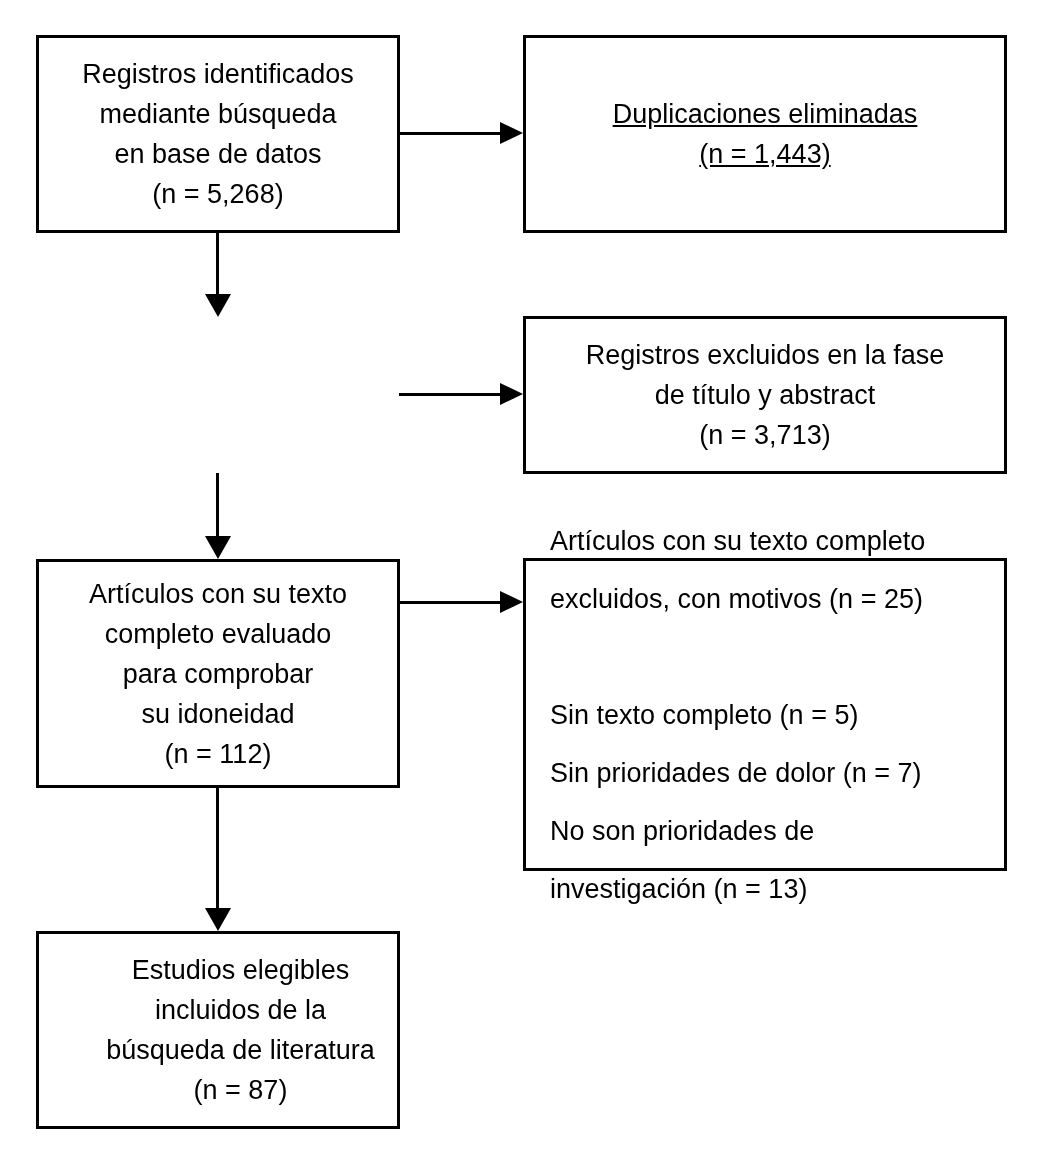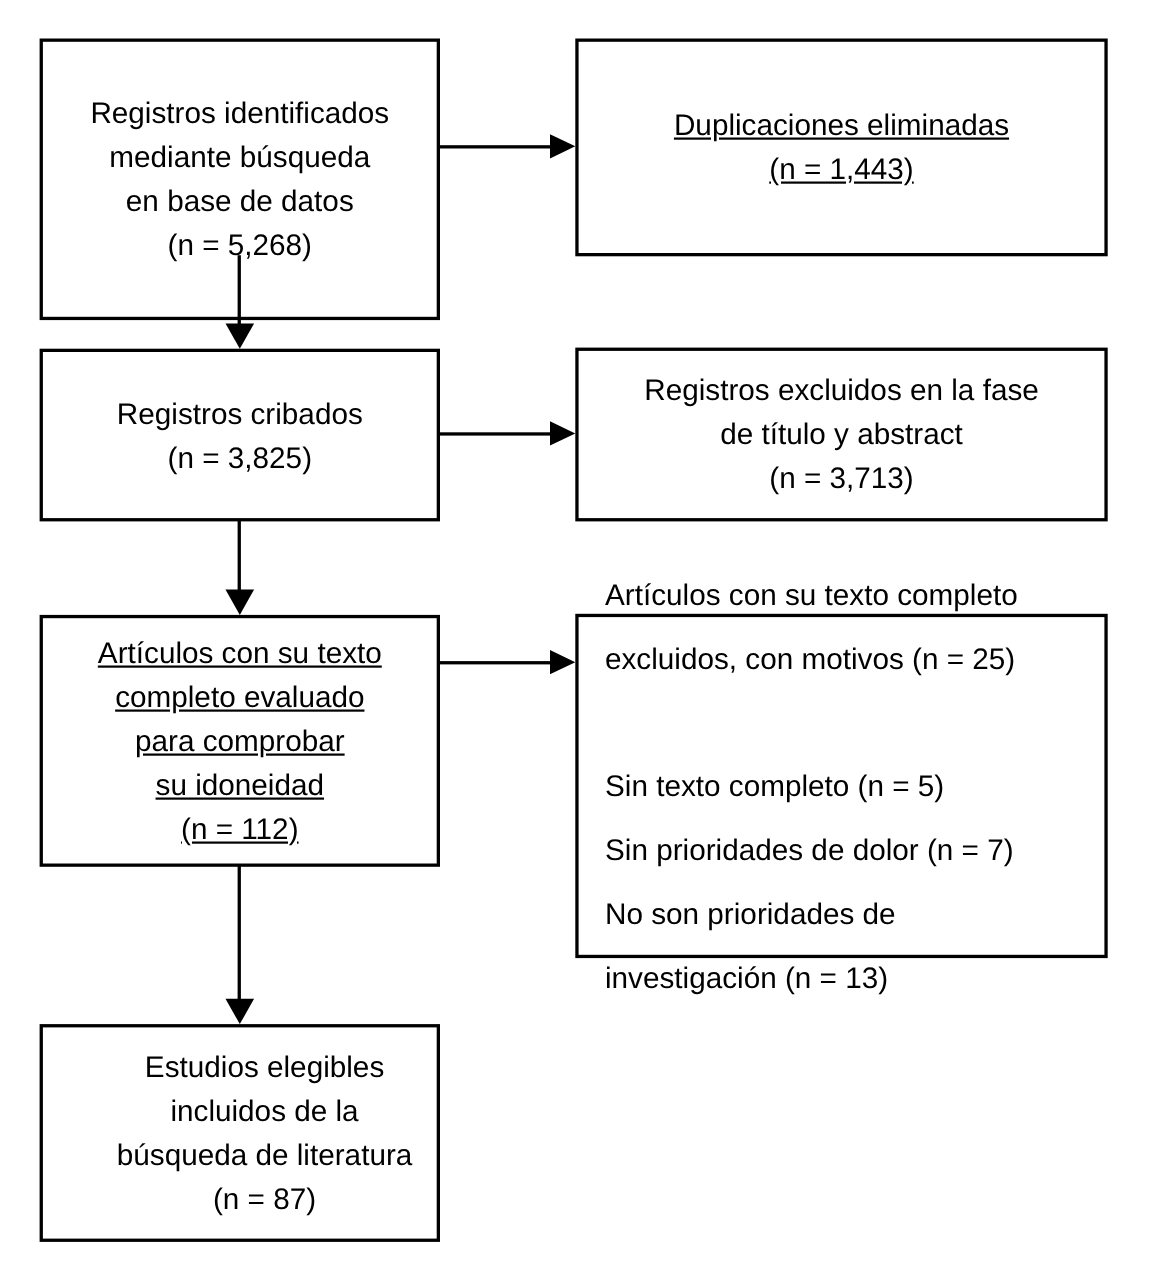--- a/index.html
+++ b/index.html
@@ -28,23 +28,23 @@
     white-space: pre-line;
     font-size: 27px;
     line-height: 40px;
     text-align: center;
   }
   .box-text.left-align {
     text-align: left;
     line-height: 58px;
   }
   
-  .b-identified        { left: 36px;  top: 35px;  width: 364px; height: 256px; align-items: center; }
+  .b-identified        { left: 36px;  top: 35px;  width: 364px; height: 198px; align-items: center; }
   .b-screened          { left: 36px;  top: 317px; width: 364px; height: 157px; }
-  .b-fulltext          { left: 36px;  top: 559px; width: 364px; height: 229px; text-decoration: underline; }
+  .b-fulltext          { left: 36px;  top: 559px; width: 364px; height: 229px; }
   .b-included          { left: 36px;  top: 931px; width: 364px; height: 198px; padding-left: 45px; }
   
   .b-duplicates        { left: 523px; top: 35px;  width: 484px; height: 198px; text-decoration: underline; }
   .b-excluded-ta       { left: 523px; top: 316px; width: 484px; height: 158px; }
   .b-fulltext-excluded { left: 523px; top: 558px; width: 484px; height: 313px;
                          justify-content: flex-start; padding-left: 24px; padding-right: 12px; }
 
   
   .arrow-v { position: absolute; left: 205px; width: 26px; }
   .arrow-v .shaft {
@@ -86,24 +86,20 @@
     <div class="box-text">Registros identificados
 mediante búsqueda
 en base de datos
 (n = 5,268)</div>
   </div>
   <div class="box b-duplicates">
     <div class="box-text">Duplicaciones eliminadas
 (n = 1,443)</div>
   </div>
 
-  <div class="box b-screened">
-    <div class="box-text">Registros cribados
-(n = 3,825)</div>
-  </div>
   <div class="box b-excluded-ta">
     <div class="box-text">Registros excluidos en la fase
 de título y abstract
 (n = 3,713)</div>
   </div>
 
   <div class="box b-fulltext">
     <div class="box-text">Artículos con su texto
 completo evaluado
 para comprobar

